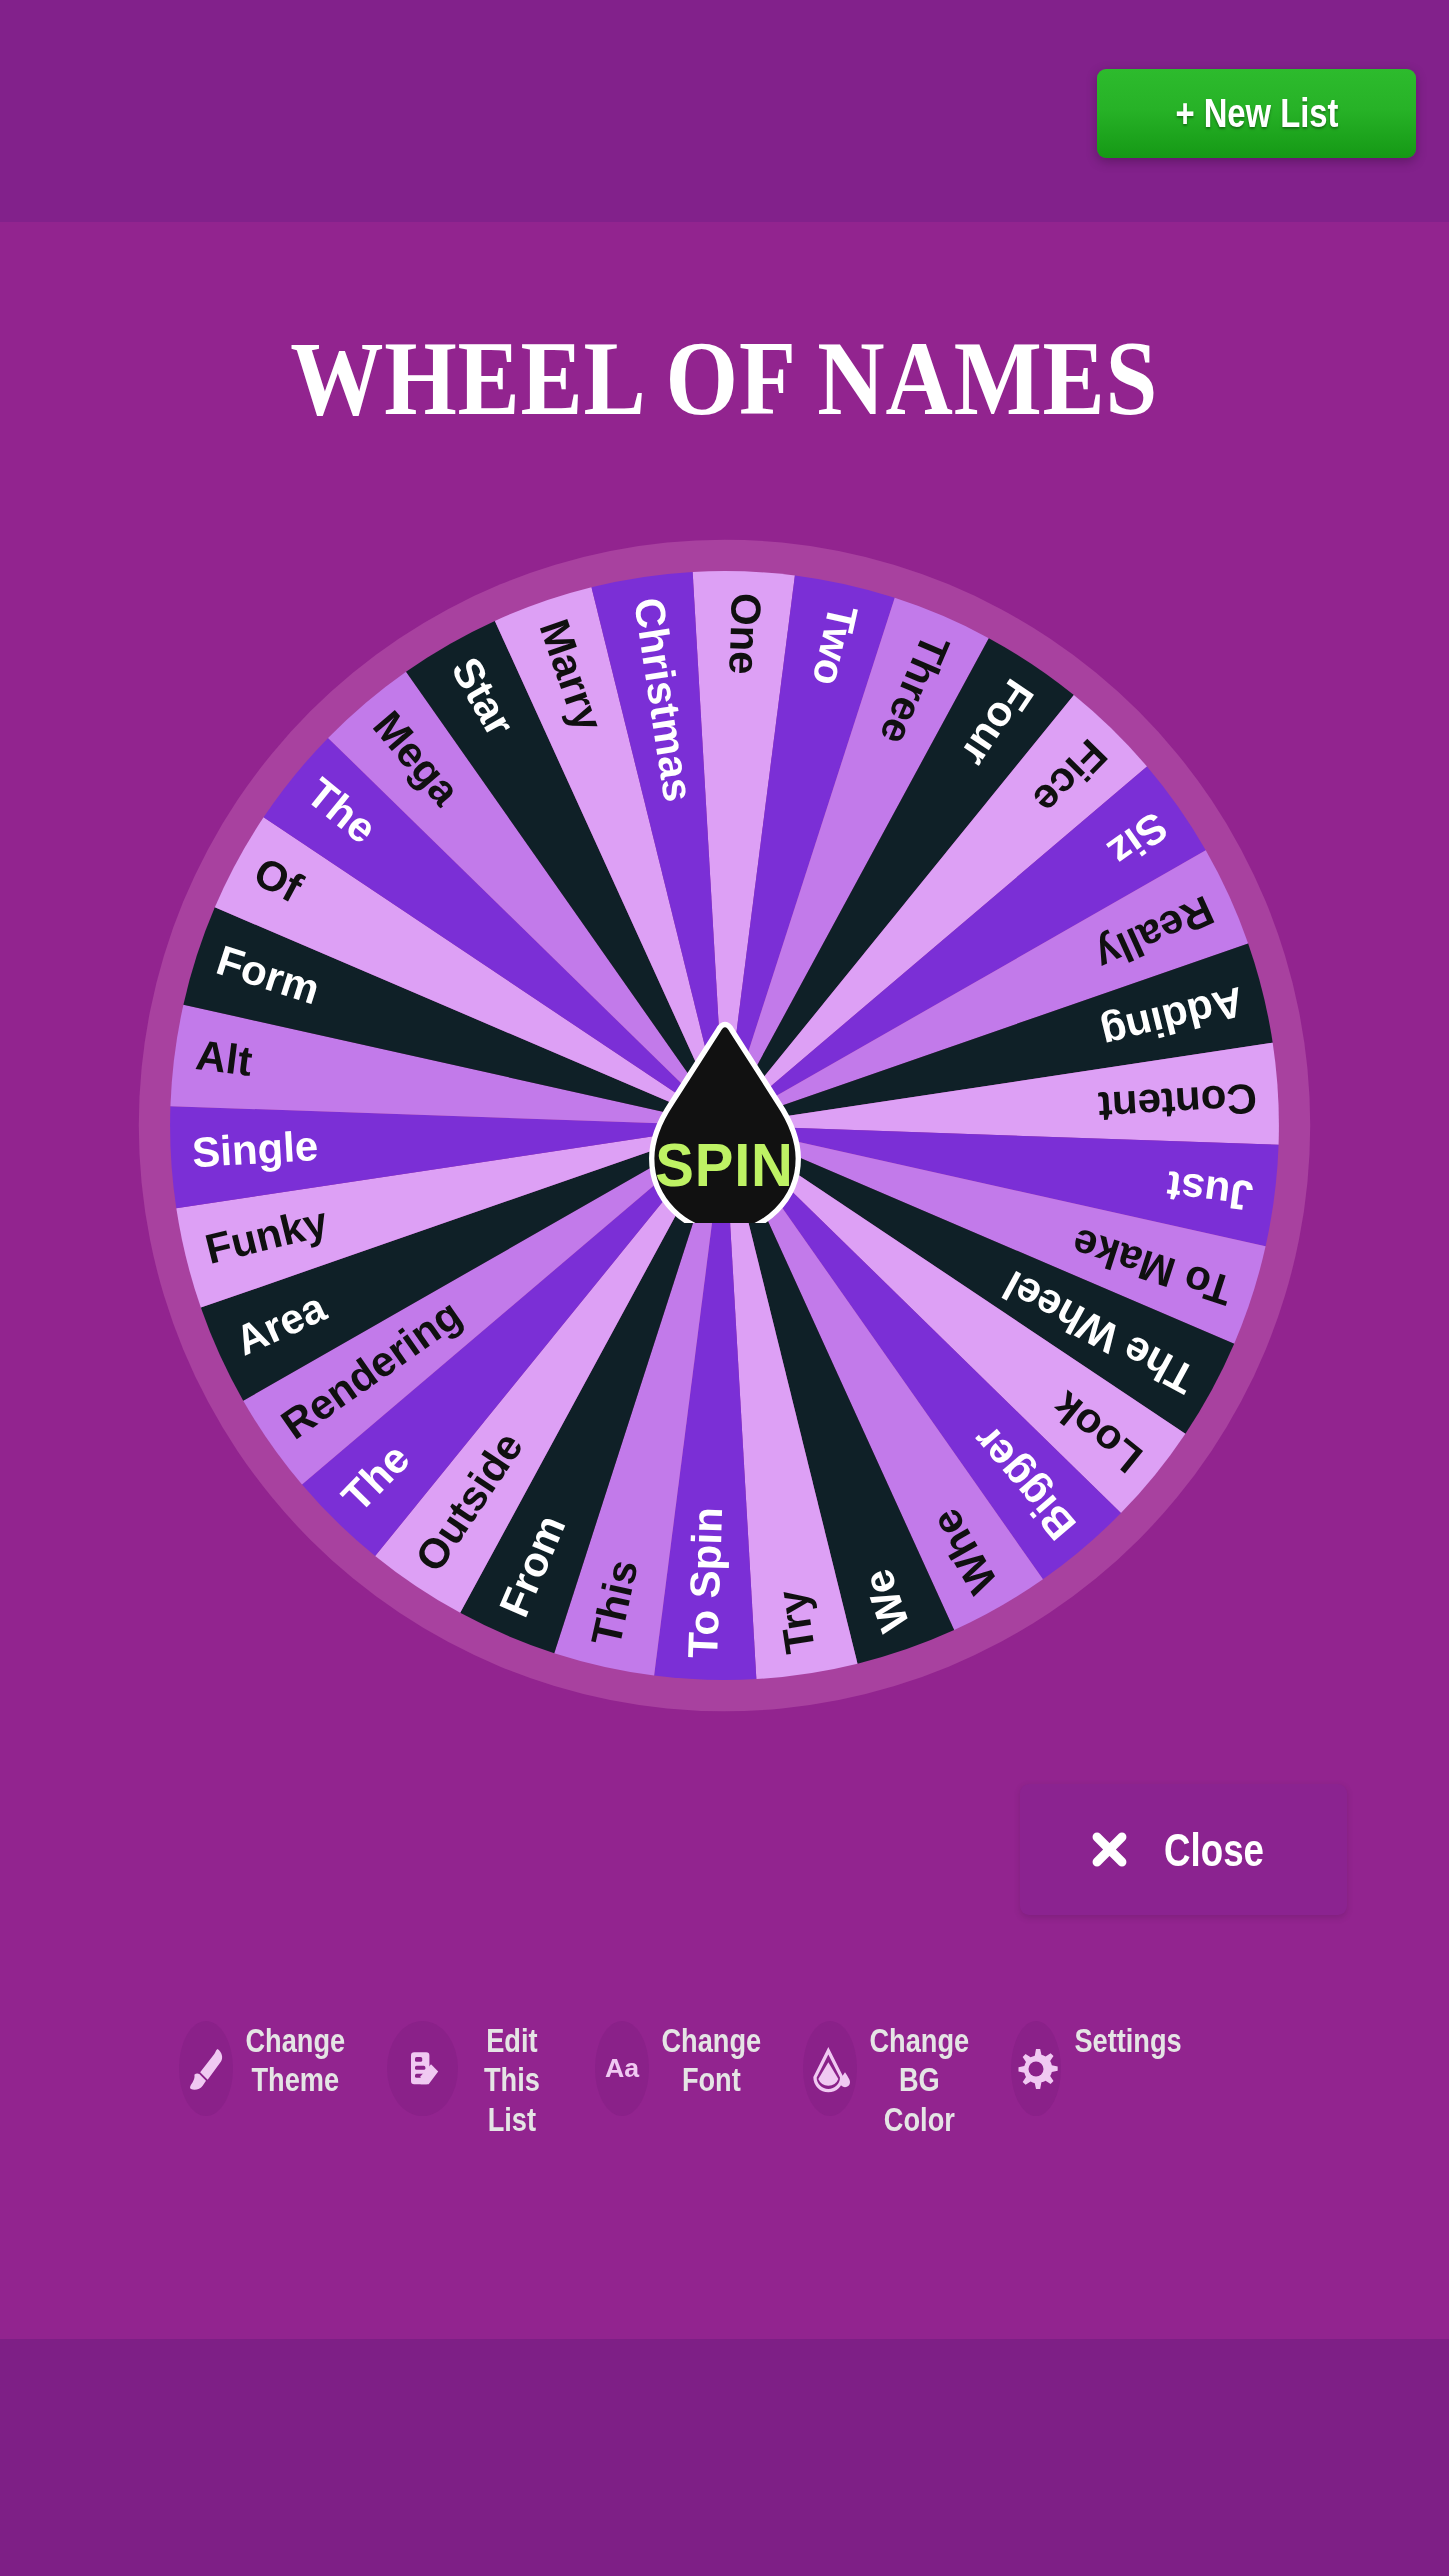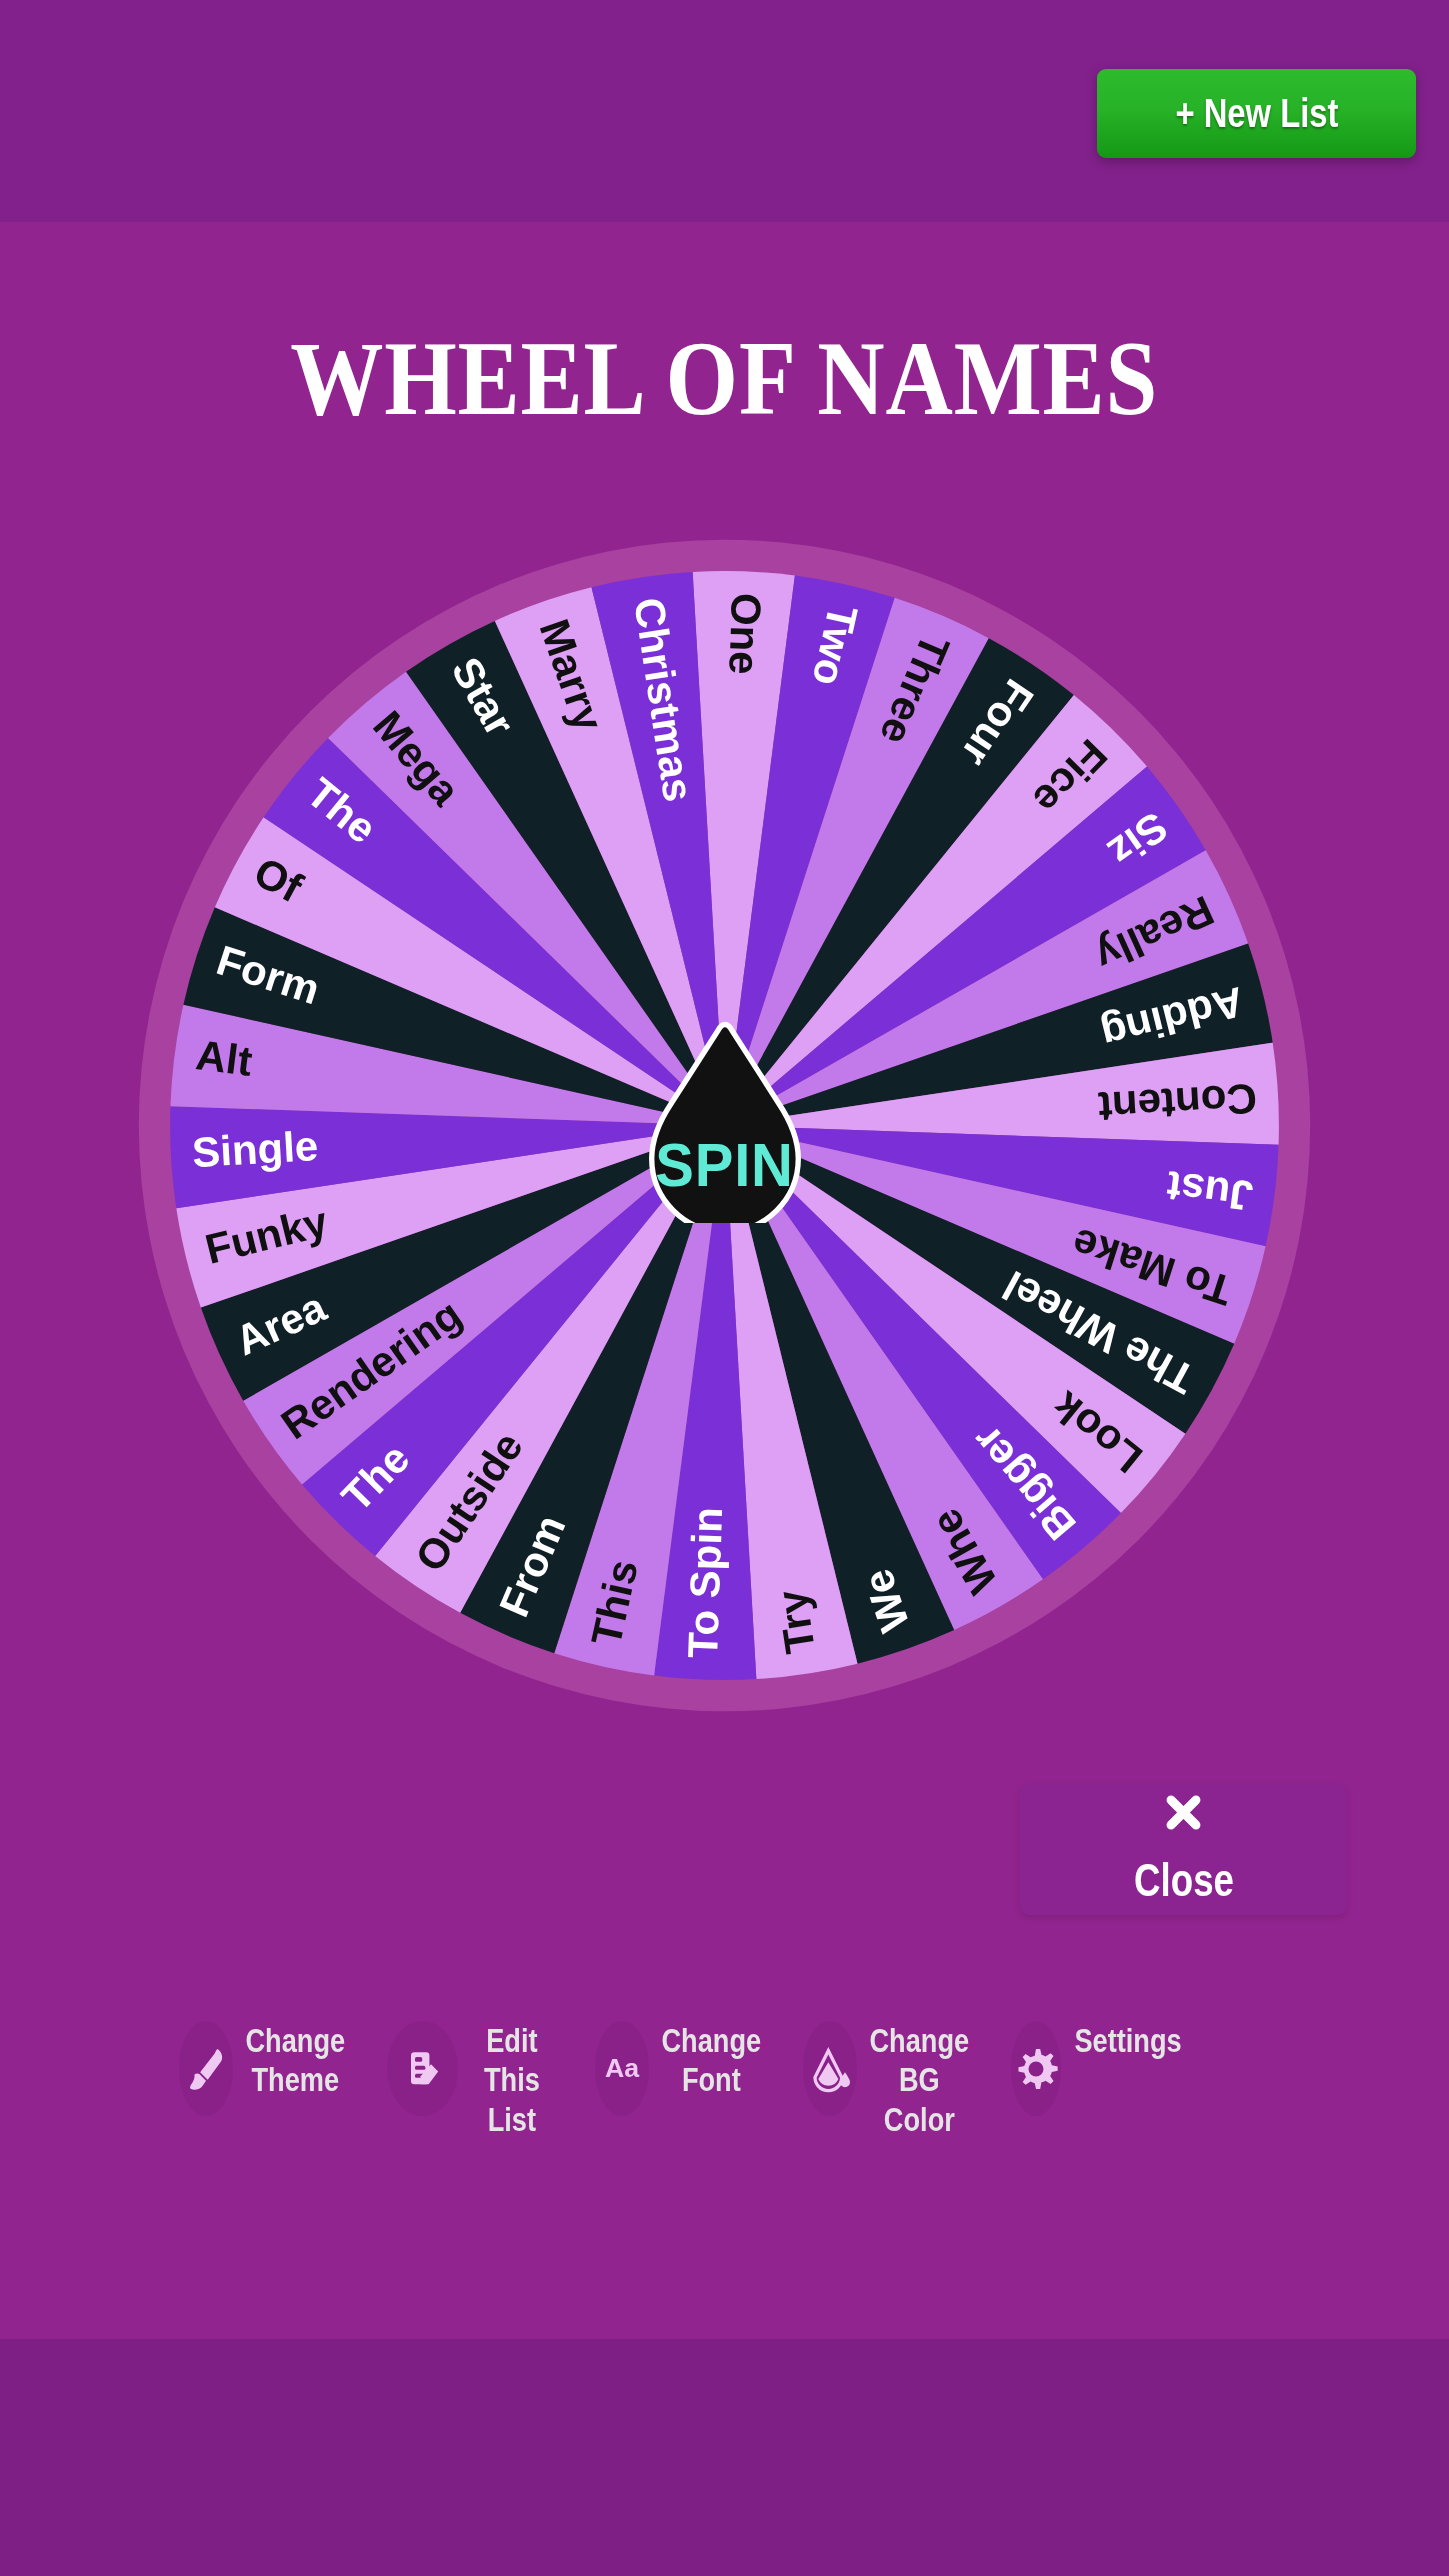--- a/index.html
+++ b/index.html
@@ -63,34 +63,33 @@
   .wheel-svg { display:block; width:1175px; height:1175px; }
 
   .spin-hub {
     position:absolute; left:50%; top:50%;
     width:179px; height:202px;
     transform:translate(-50%,-52%);
     cursor:pointer;
   }
   .spin-label {
     position:absolute; left:0; right:0; top:114px;
-    text-align:center; color:#5eead4;
+    text-align:center; color:#bef264;
     font-size:61px; font-weight:700; line-height:1;
     font-family:"Liberation Sans Narrow","Liberation Sans",sans-serif;
     letter-spacing:0.9px; pointer-events:none;
   }
   .spin-label span{ display:inline-block; transform:scaleX(0.95); }
 
   
   .close-btn {
     position:absolute; left:1020px; top:1784px; width:327px; height:131px;
     background:#8B2390; border:none; border-radius:9px; cursor:pointer;
     display:flex; align-items:center; justify-content:center; gap:19.7px;
     box-shadow:0 2.7px 7.2px rgba(0,0,0,0.12);
-    flex-direction:column;
   }
   .close-btn .x { width:41px; height:41px; flex:0 0 auto; }
   .close-btn .t {
     color:#ffffff; font-size:47px; font-weight:700;
     font-family:"Liberation Sans Narrow","Liberation Sans",sans-serif;
     transform:scaleX(0.78); white-space:nowrap;
   }
 
   
   .toolbar {

